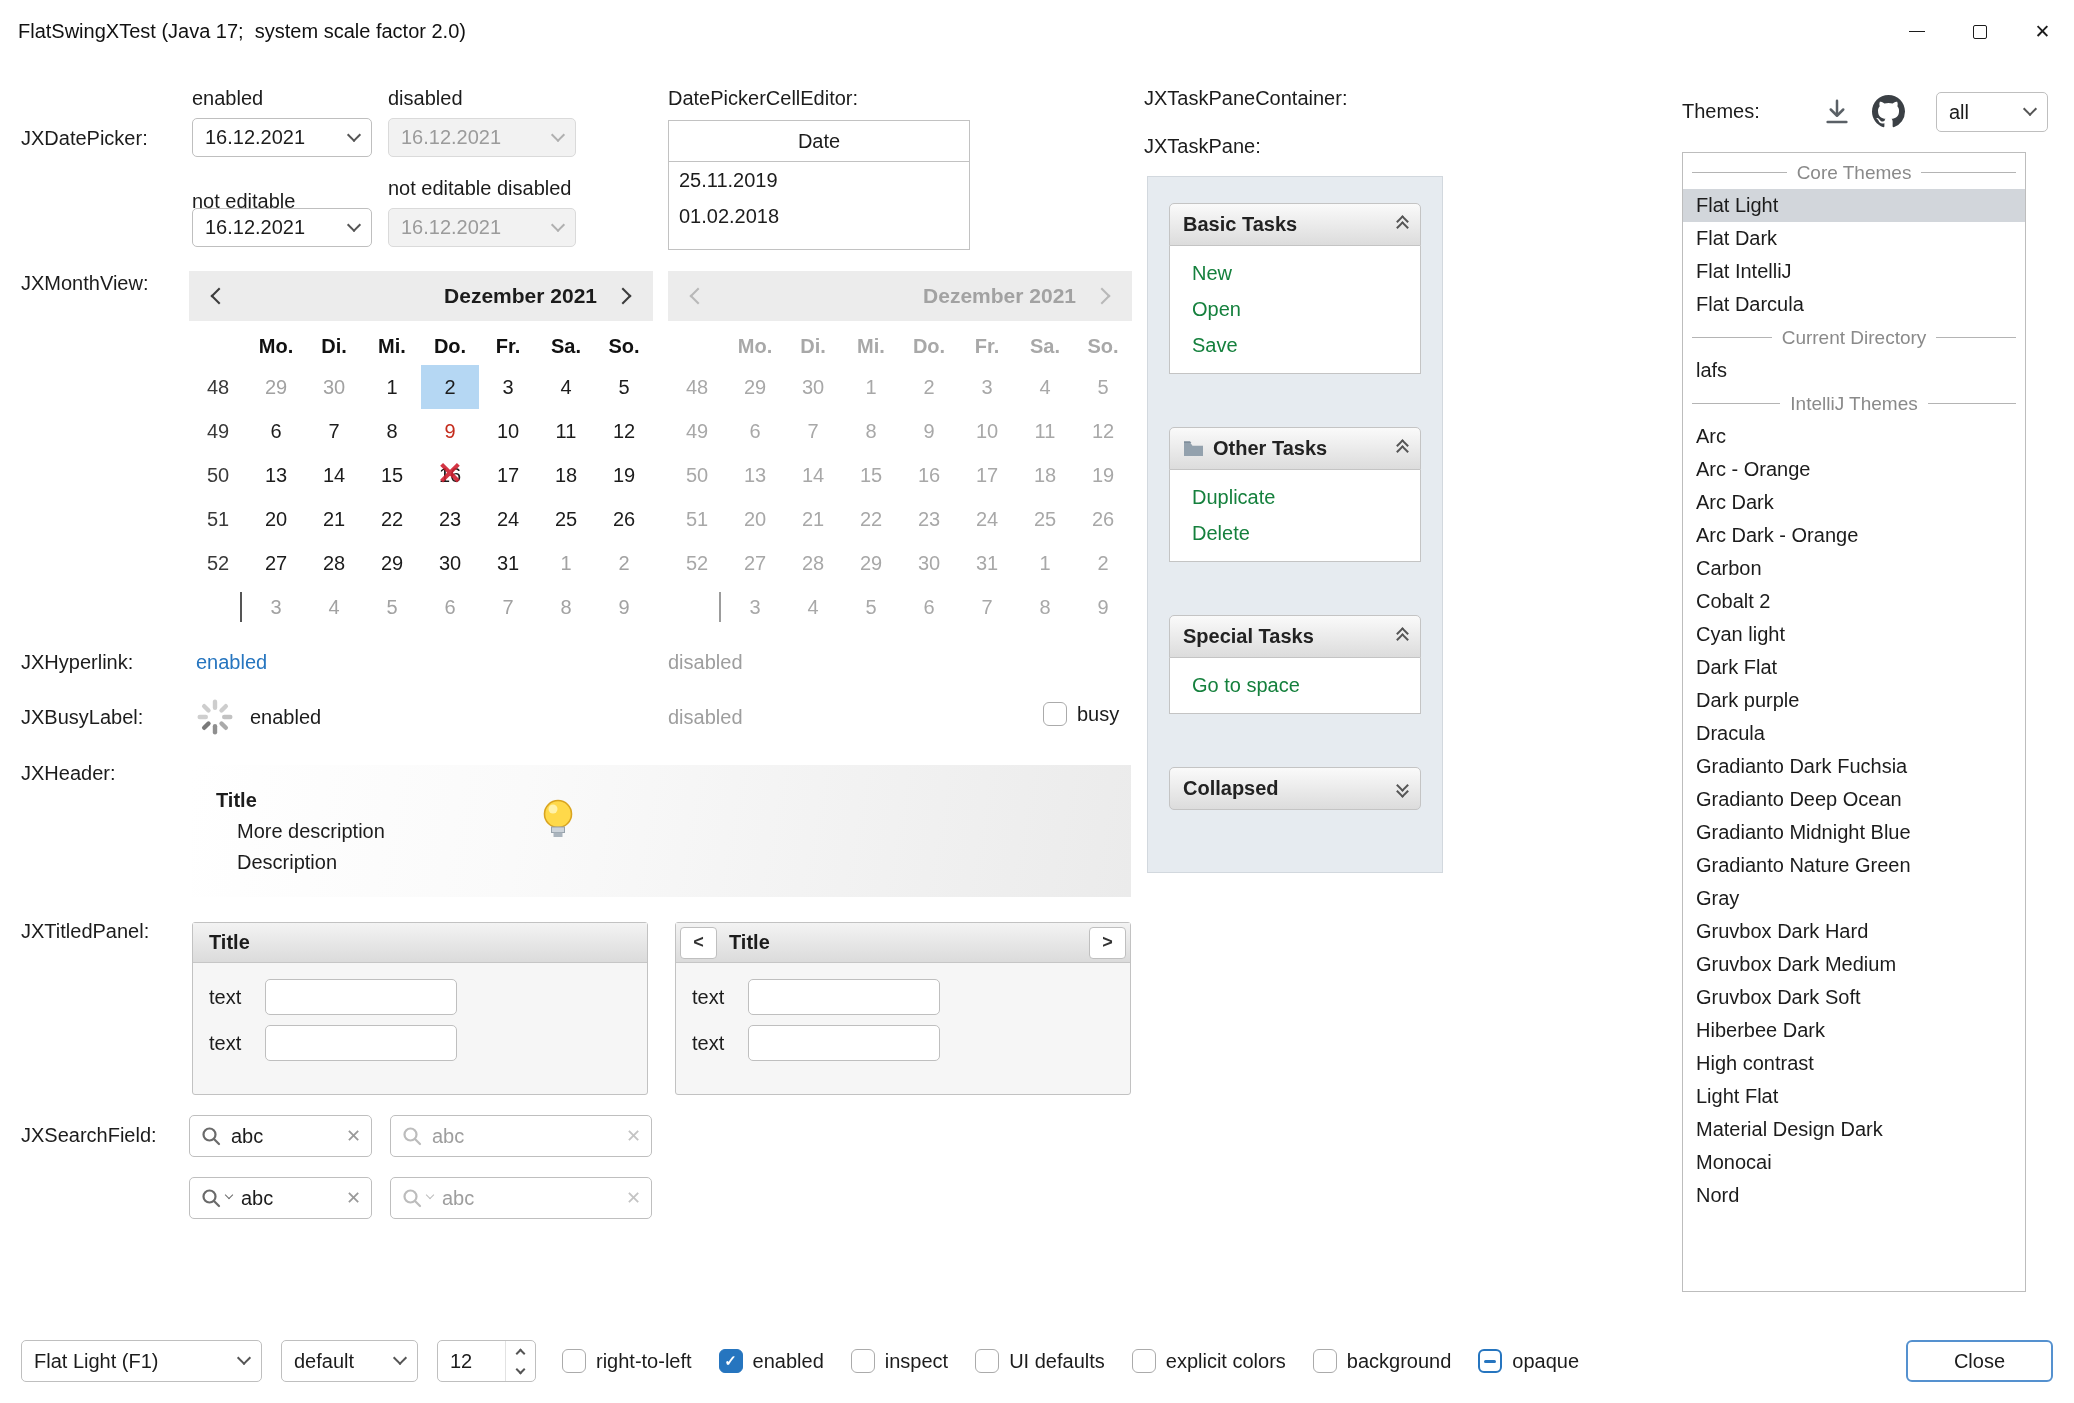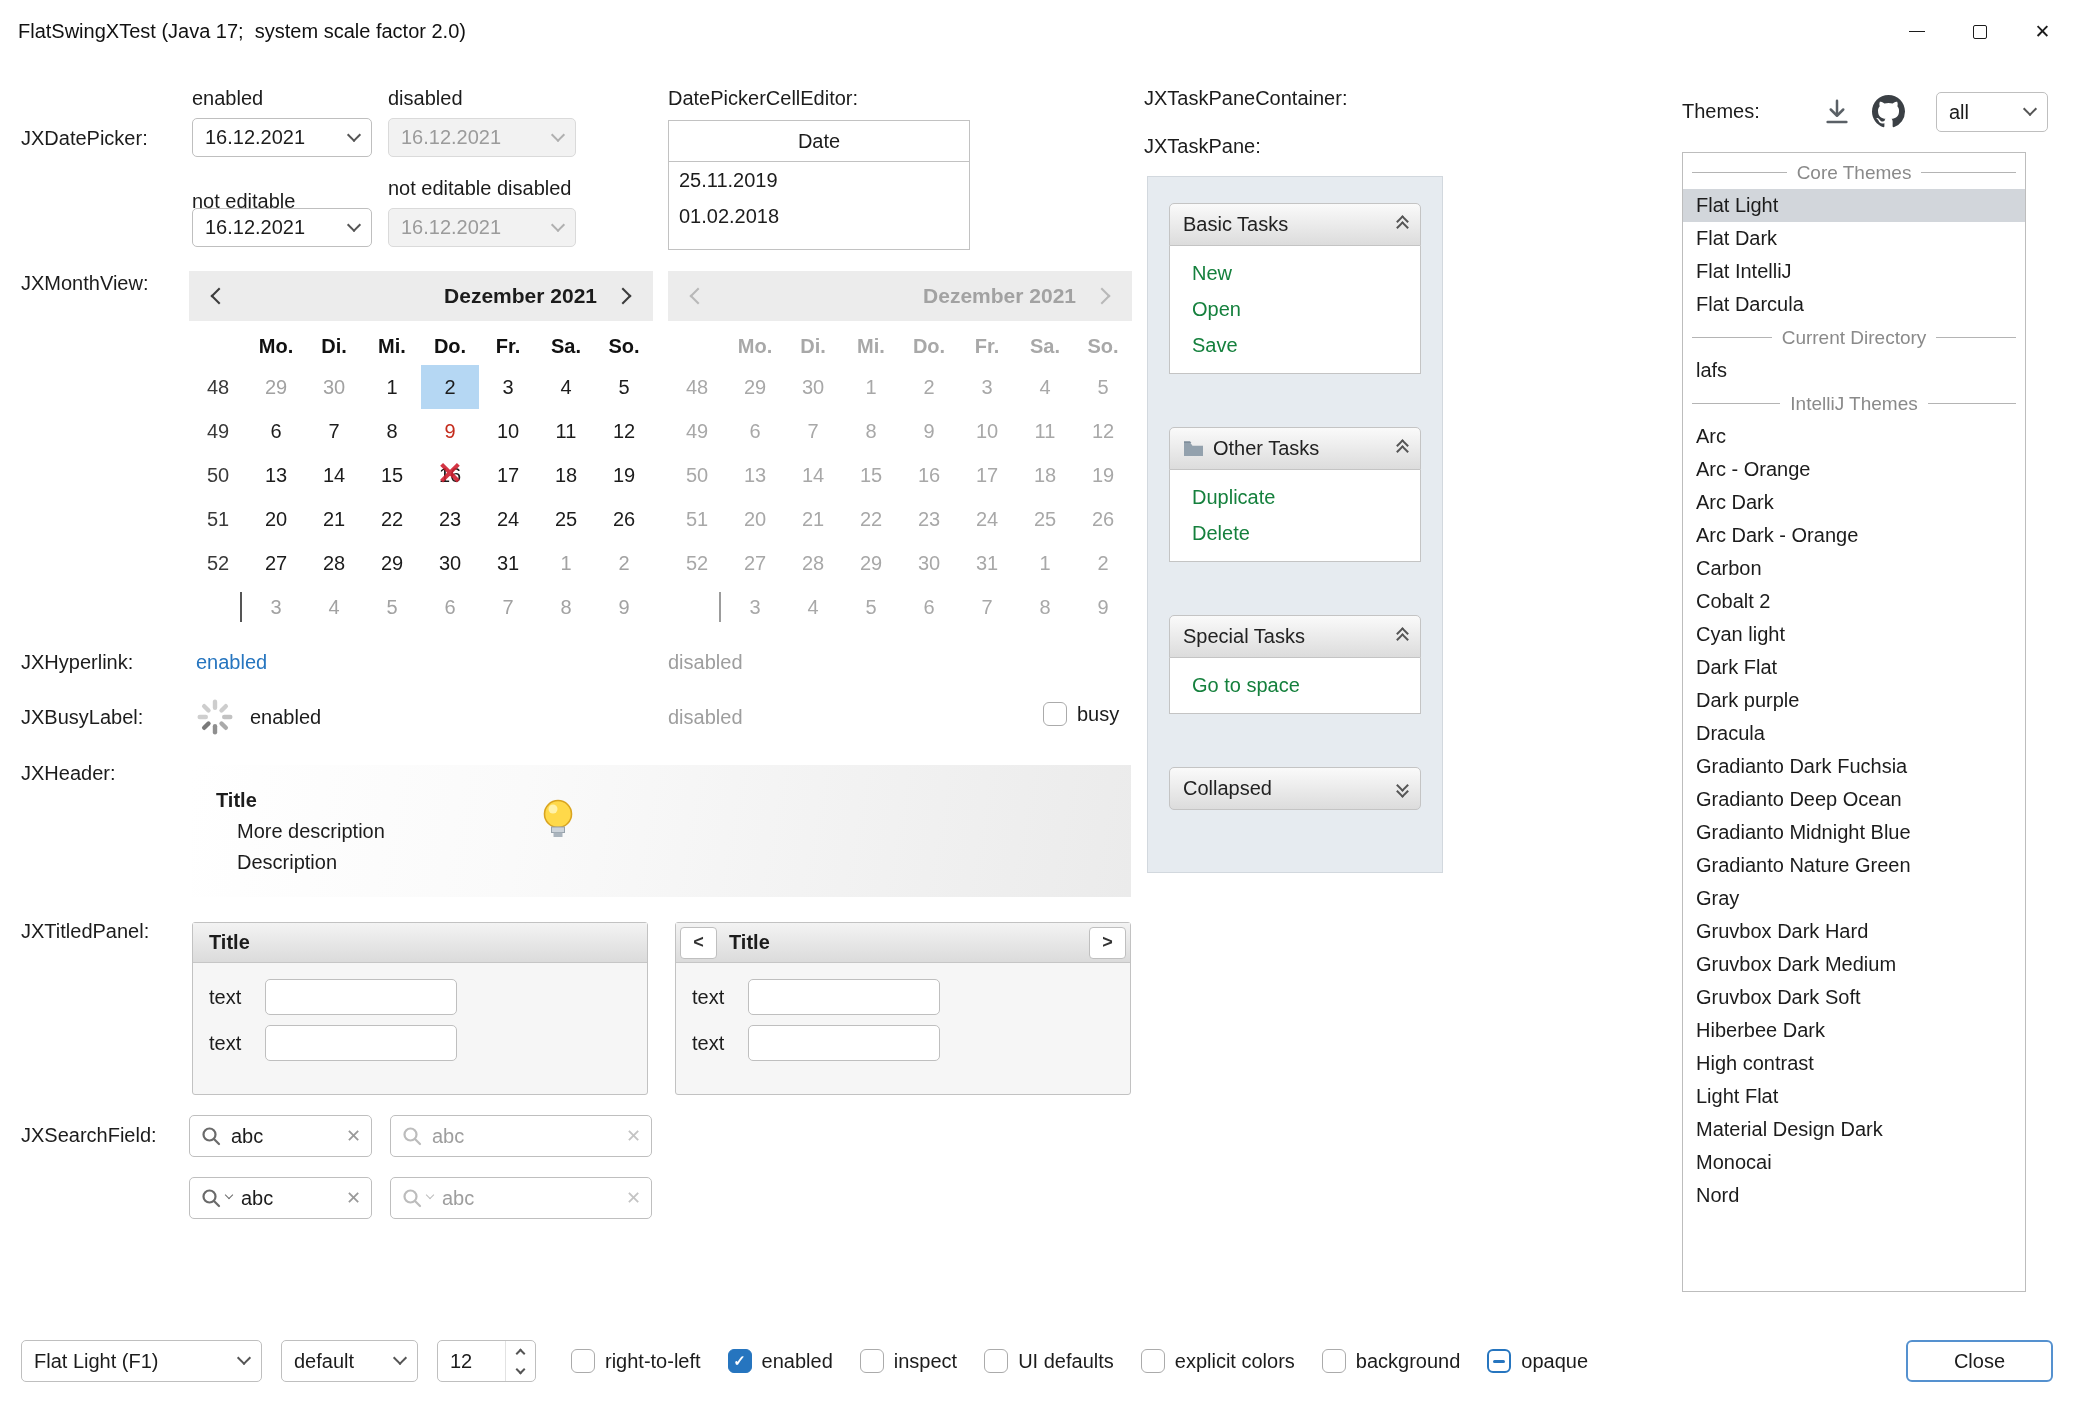--- a/index.html
+++ b/index.html
@@ -88,21 +88,21 @@
   .icon-search{display:flex;align-items:center;gap:4px;color:#6a6a6a}
   .sf-text{flex:1;white-space:nowrap}
   .sf-clear{color:#9a9a9a;font-size:18px;cursor:pointer}
   .search-field.disabled .sf-text{color:#9e9e9e}
   .search-field.disabled .icon-search{color:#bcbcbc}
   .search-field.disabled .sf-clear{color:#c4c4c4}
 
   
   .taskpane-container{position:absolute;left:1147px;top:176px;width:296px;height:697px;background:#e6ebf0;border:1px solid #d2d8de}
   .taskpane{position:absolute;left:21px;width:252px}
-  .tp-header{height:43px;border:1px solid #c4c4c4;border-radius:5px 5px 0 0;background:linear-gradient(#fafafa,#dcdcdc);display:flex;align-items:center;padding:16px 13px;font-weight:normal;color:#222;cursor:pointer}
+  .tp-header{height:43px;border:1px solid #c4c4c4;border-radius:5px 5px 0 0;background:linear-gradient(#fafafa,#dcdcdc);display:flex;align-items:center;padding:16px 13px;font-weight:bold;color:#222;cursor:pointer}
   .tp-header.collapsed{border-radius:5px}
   .tp-title{margin-right:auto}
   .tp-folder{margin-right:9px;display:flex}
   .tp-chevrons{display:flex;flex-direction:column;align-items:center;color:#555}
   .tp-chevrons .chev{width:9px;height:9px;border-width:2.2px;top:0}
   .tp-chevrons .chev+.chev{margin-top:-3px}
   .tp-content{background:#fff;border:1px solid #c4c4c4;border-top:none;padding:16px 12px 16px 22px;display:flex;flex-direction:column;gap:13px}
   .tp-link{color:#15803d;text-decoration:none;cursor:pointer}
 
   
@@ -121,21 +121,21 @@
   
   .bottombar{position:absolute;left:0;right:0;top:1332px;height:58px;display:flex;align-items:center;padding:0 21px;gap:19px;background:#fff}
   .combo.h42{height:42px}
   .spinner{width:99px;height:42px;border:1px solid #bfbfbf;border-radius:5px;background:#fff;display:flex;overflow:hidden}
   .spin-text{flex:1;display:flex;align-items:center;padding-left:12px}
   .spin-btns{width:30px;display:flex;flex-direction:column;border-left:1px solid #e2e2e2}
   .spin-btn{flex:1;display:flex;align-items:center;justify-content:center;color:#555;cursor:pointer}
   .spin-btn .chev{top:0}
   .spin-btn .chev.up{top:2px}
   .spin-btn .chev.down{top:-2px}
-  .cb-row{display:flex;align-items:center;gap:27px;margin-left:16px}
+  .cb-row{display:flex;align-items:center;gap:27px;margin-left:7px}
   .cb{display:inline-flex;align-items:center;gap:10px;cursor:pointer;white-space:nowrap}
   .cb-box{width:24px;height:24px;border:1px solid #ababab;border-radius:6px;background:#fff;display:flex;align-items:center;justify-content:center;flex:none}
   .cb-box.checked{background:#2675bf;border-color:#2675bf;color:#fff;font-size:15px;font-weight:bold}
   .cb-box.indeterminate{border:2px solid #2675bf}
   .cb-box.indeterminate::after{content:"";width:12px;height:3px;background:#2675bf;border-radius:2px}
   .close-btn{margin-left:auto;width:147px;height:42px;background:#fff;border:2px solid #5591cf;border-radius:6px;font:inherit;color:#1c1c1c;cursor:pointer}
 </style>
 </head>
 <body>
 

